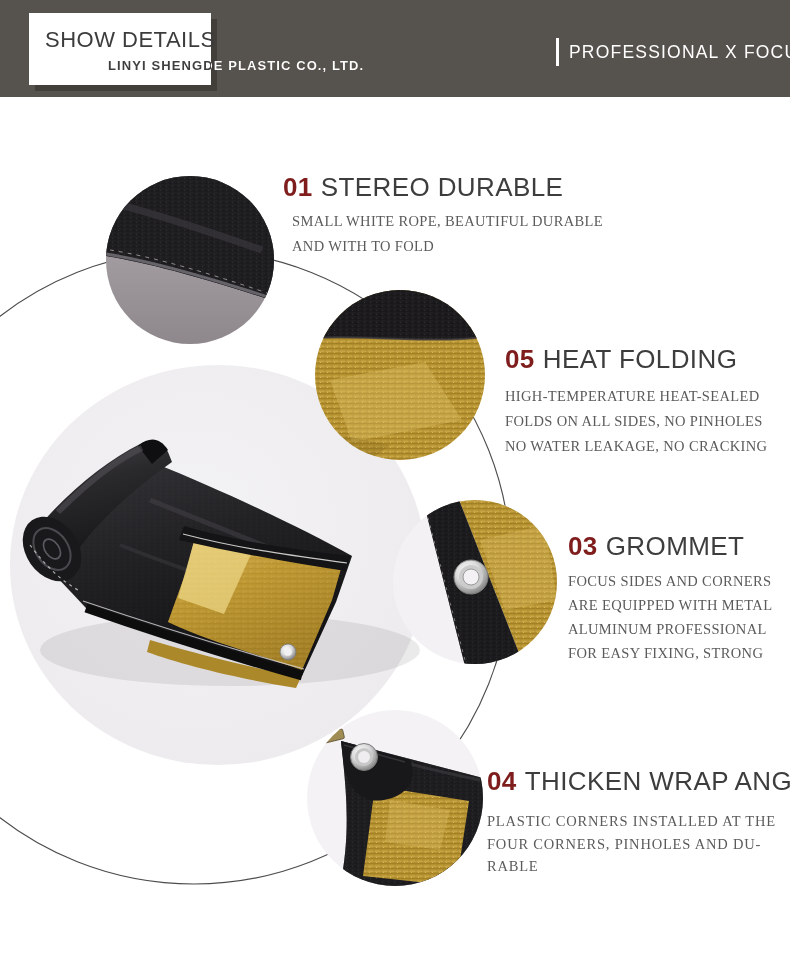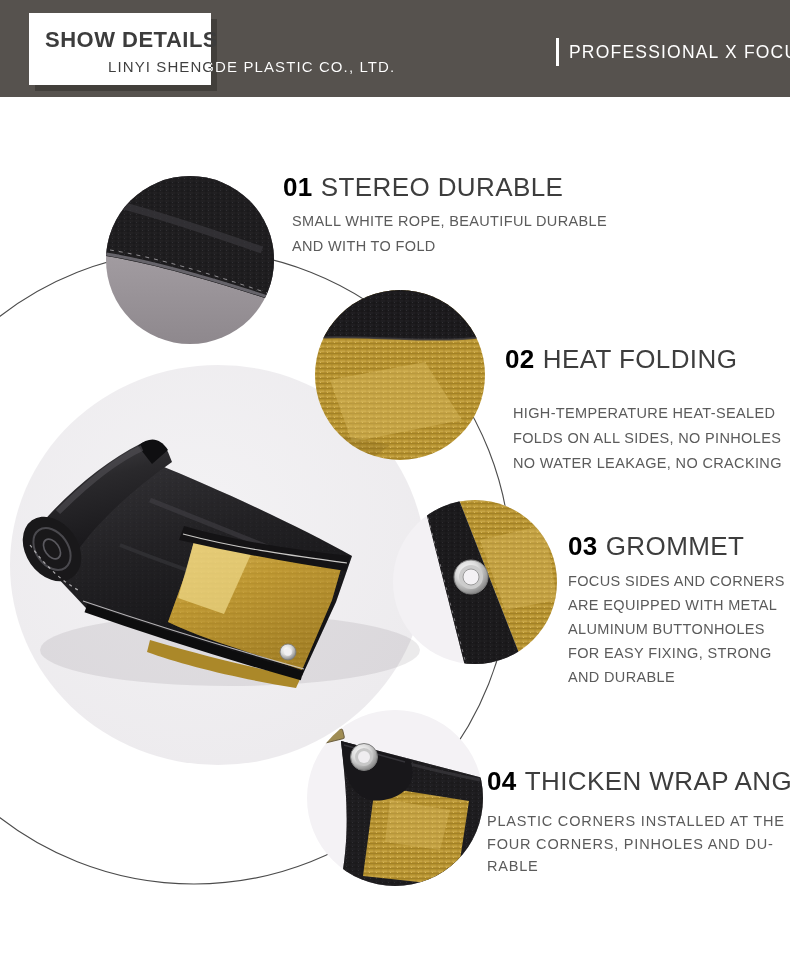--- a/index.html
+++ b/index.html
@@ -9,41 +9,41 @@
     font-family:"Liberation Sans","DejaVu Sans",sans-serif;
     -webkit-font-smoothing:antialiased;
   }
   
   .header{position:absolute;left:0;top:0;width:790px;height:97px;background:#56524e;}
   .badge-box{
     position:absolute;left:29px;top:13px;width:182px;height:72px;background:#ffffff;
     box-shadow:6px 6px 0 rgba(30,28,26,0.35);
   }
   .badge-title{
-    position:absolute;left:45px;top:27px;font-size:22px;font-weight:700;color:#3c3c3c;
+    position:absolute;left:45px;top:27px;font-size:22px;font-weight:400;color:#3c3c3c;
     letter-spacing:0.5px;white-space:nowrap;
   }
   .company-line{
-    position:absolute;left:108px;top:58px;font-size:15px;font-weight:400;
+    position:absolute;left:108px;top:58px;font-size:13px;font-weight:700;
     letter-spacing:1.1px;white-space:nowrap;
     background:linear-gradient(90deg,#3e3e3e 0 103px,#ffffff 103px);
     -webkit-background-clip:text;background-clip:text;color:transparent;
   }
   .tagline-wrap{position:absolute;left:556px;top:38px;display:flex;align-items:center;}
   .tagline-bar{width:3px;height:28px;background:#ffffff;margin-right:10px;}
   .tagline{font-size:17.5px;color:#ffffff;letter-spacing:1.2px;font-weight:500;white-space:nowrap;}
   
   .feature-title{position:absolute;white-space:nowrap;font-size:26px;color:#3d3d3d;letter-spacing:0.4px;}
-  .feature-title .num{font-weight:700;color:#000000;margin-right:8px;}
+  .feature-title .num{font-weight:700;color:#7f1d1d;margin-right:8px;}
   .feature-body{position:absolute;white-space:nowrap;font-size:14.5px;color:#5b5b5b;letter-spacing:0.35px;}
-  .feature-body div{height:25px;line-height:25px;}
+  .feature-body div{height:25px;line-height:25px;font-family:Liberation Serif, serif;}
   .f1-title{left:283px;top:172px;}
   .f1-body{left:292px;top:209px;}
   .f2-title{left:505px;top:344px;}
-  .f2-body{left:505px;top:401px;margin-left:8px;}
+  .f2-body{left:505px;top:384px;}
   .f3-title{left:568px;top:531px;text-align:center;}
   .f3-body{left:568px;top:569px;}
   .f3-body div{height:24px;line-height:24px;}
   .f4-title{left:487px;top:766px;}
   .f4-body{left:487px;top:810px;letter-spacing:0.8px;}
   .f4-body div{height:22.5px;line-height:22.5px;}
   .art{position:absolute;left:0;top:0;}
 </style>
 </head>
 <body>
@@ -222,37 +222,36 @@
 
   <div class="feature-title f1-title">
     <span class="num">01</span><span>STEREO DURABLE</span>
   </div>
   <div class="feature-body f1-body">
     <div>SMALL WHITE ROPE, BEAUTIFUL DURABLE</div>
     <div>AND WITH TO FOLD</div>
   </div>
 
   <div class="feature-title f2-title">
-    <span class="num">02</span><span>HEAT FOLDING</span>
+    <span class="num">05</span><span>HEAT FOLDING</span>
   </div>
   <div class="feature-body f2-body">
     <div>HIGH-TEMPERATURE HEAT-SEALED</div>
     <div>FOLDS ON ALL SIDES, NO PINHOLES</div>
     <div>NO WATER LEAKAGE, NO CRACKING</div>
   </div>
 
   <div class="feature-title f3-title">
     <span class="num">03</span><span>GROMMET</span>
   </div>
   <div class="feature-body f3-body">
     <div>FOCUS SIDES AND CORNERS</div>
     <div>ARE EQUIPPED WITH METAL</div>
-    <div>ALUMINUM BUTTONHOLES</div>
+    <div>ALUMINUM PROFESSIONAL</div>
     <div>FOR EASY FIXING, STRONG</div>
-    <div>AND DURABLE</div>
   </div>
 
   <div class="feature-title f4-title">
     <span class="num">04</span><span>THICKEN WRAP ANGLE</span>
   </div>
   <div class="feature-body f4-body">
     <div>PLASTIC CORNERS INSTALLED AT THE</div>
     <div>FOUR CORNERS, PINHOLES AND DU-</div>
     <div>RABLE</div>
   </div>

